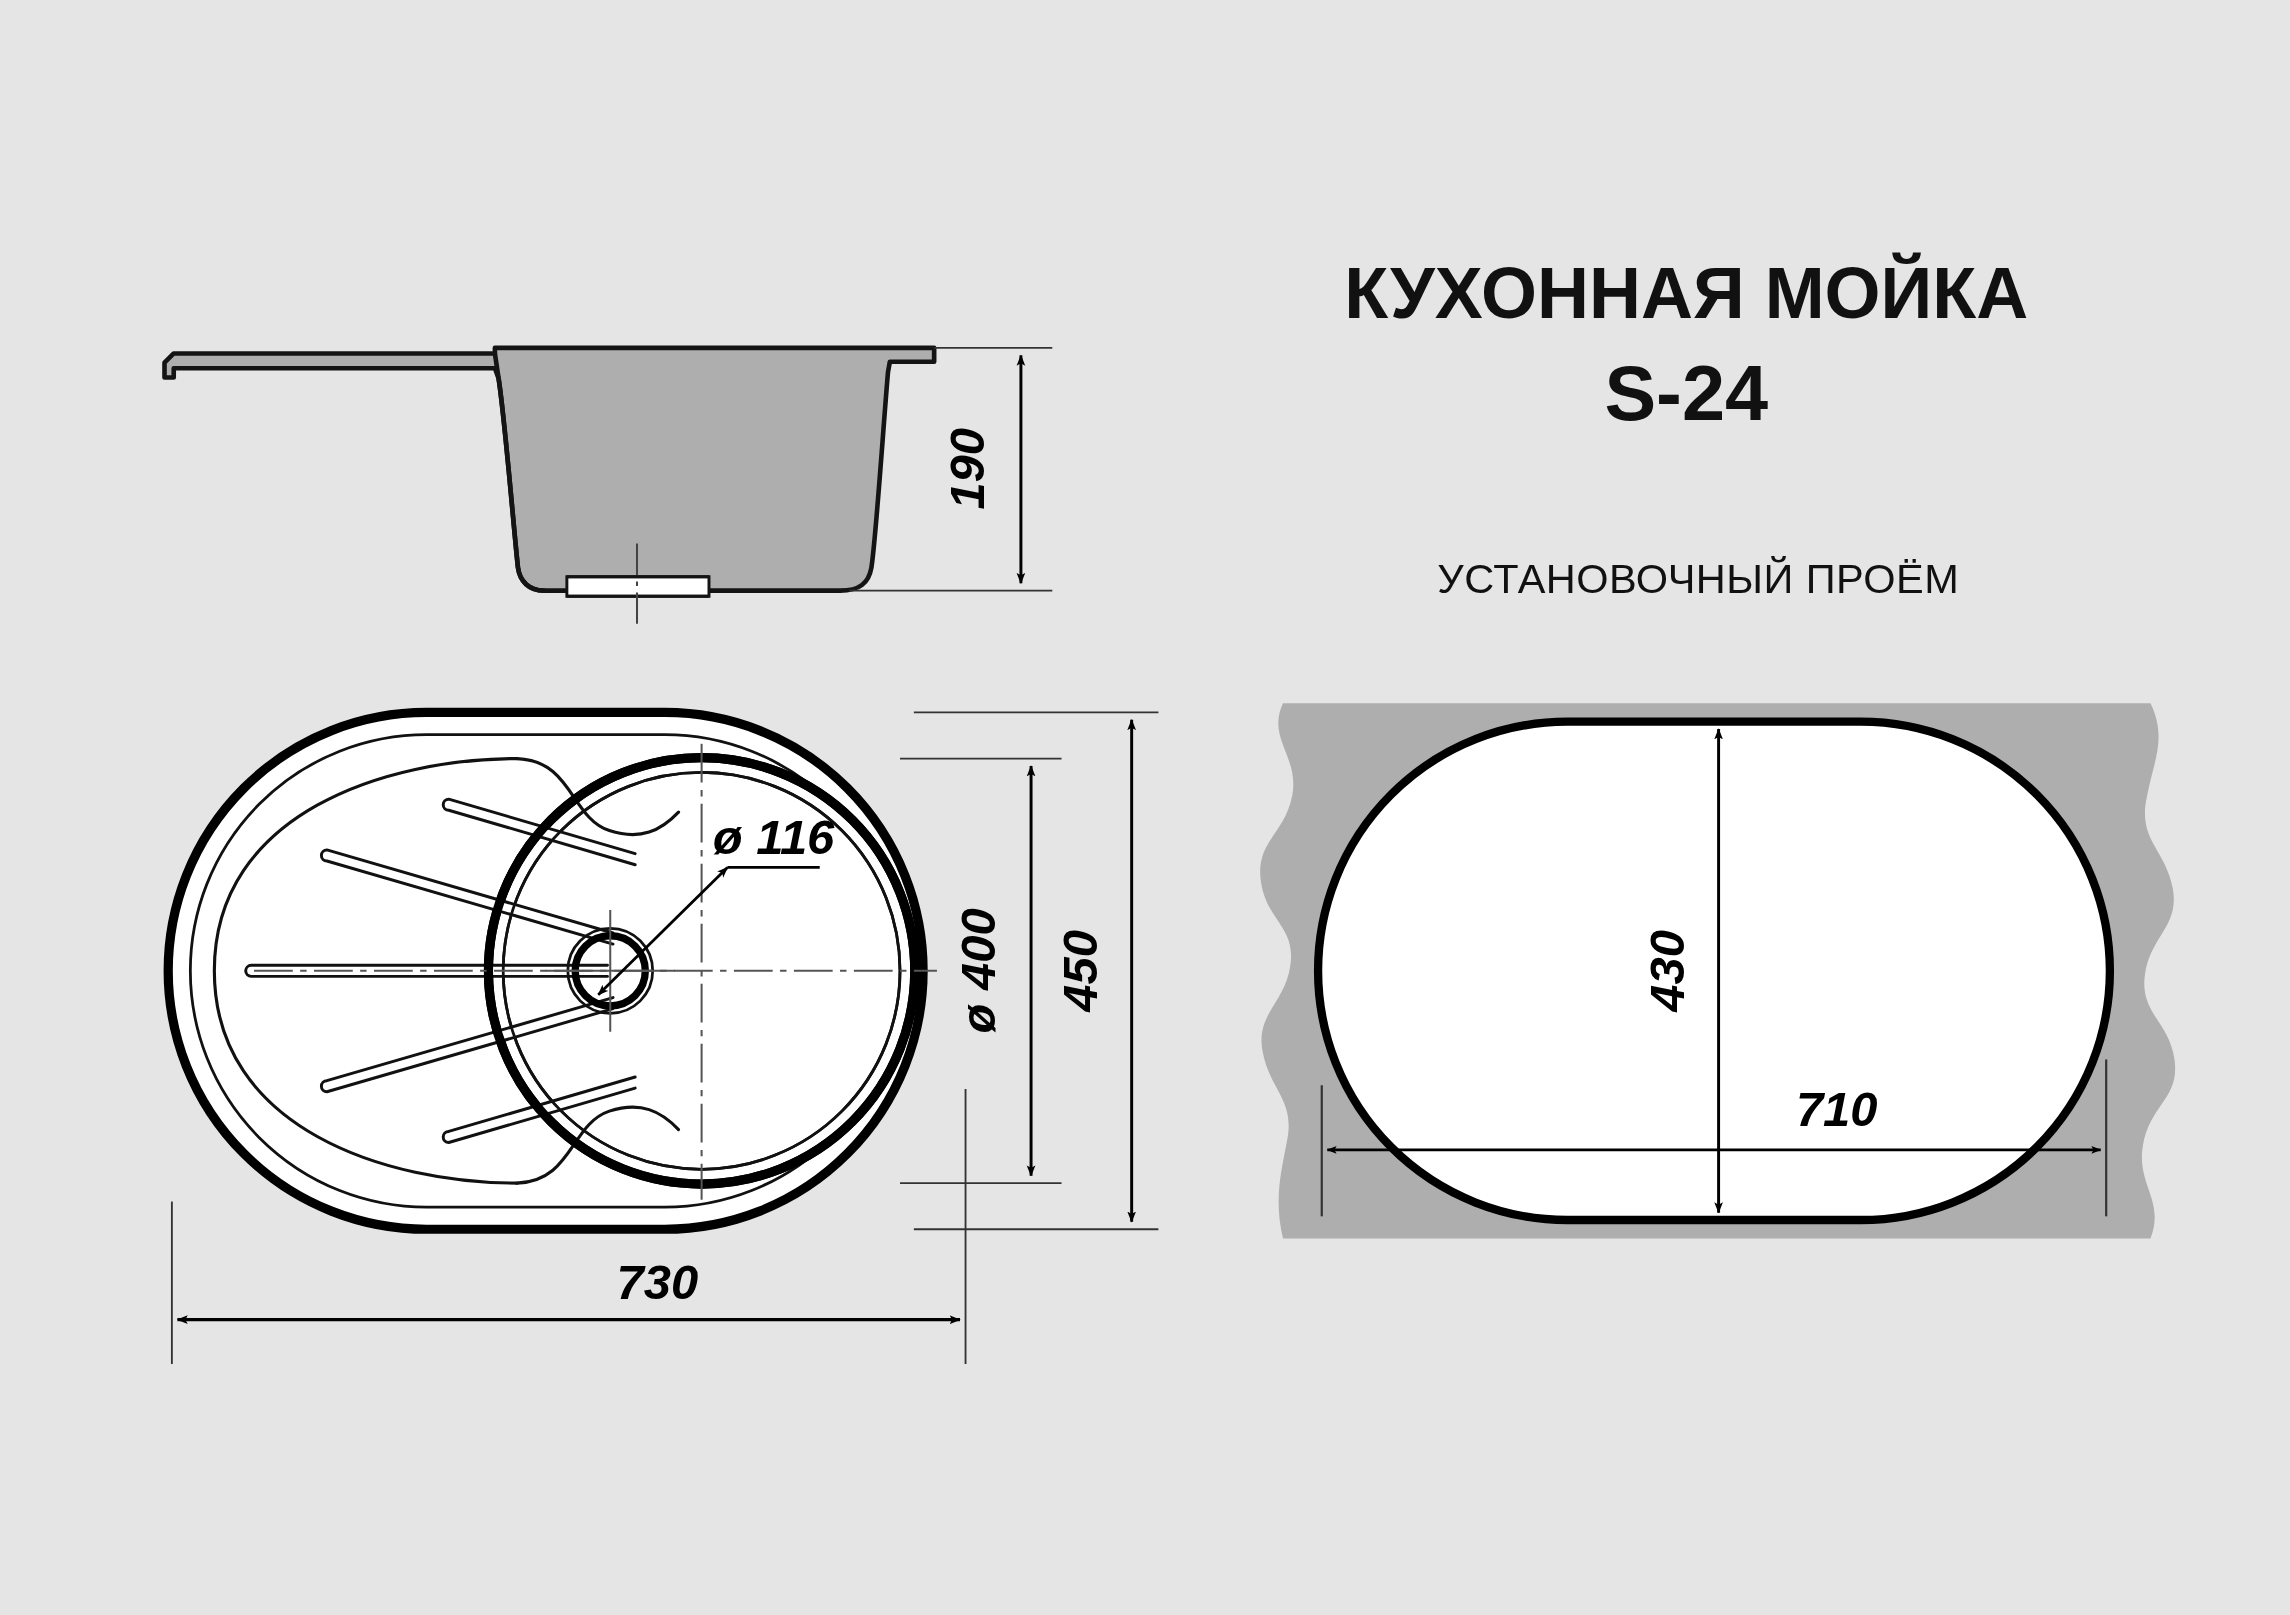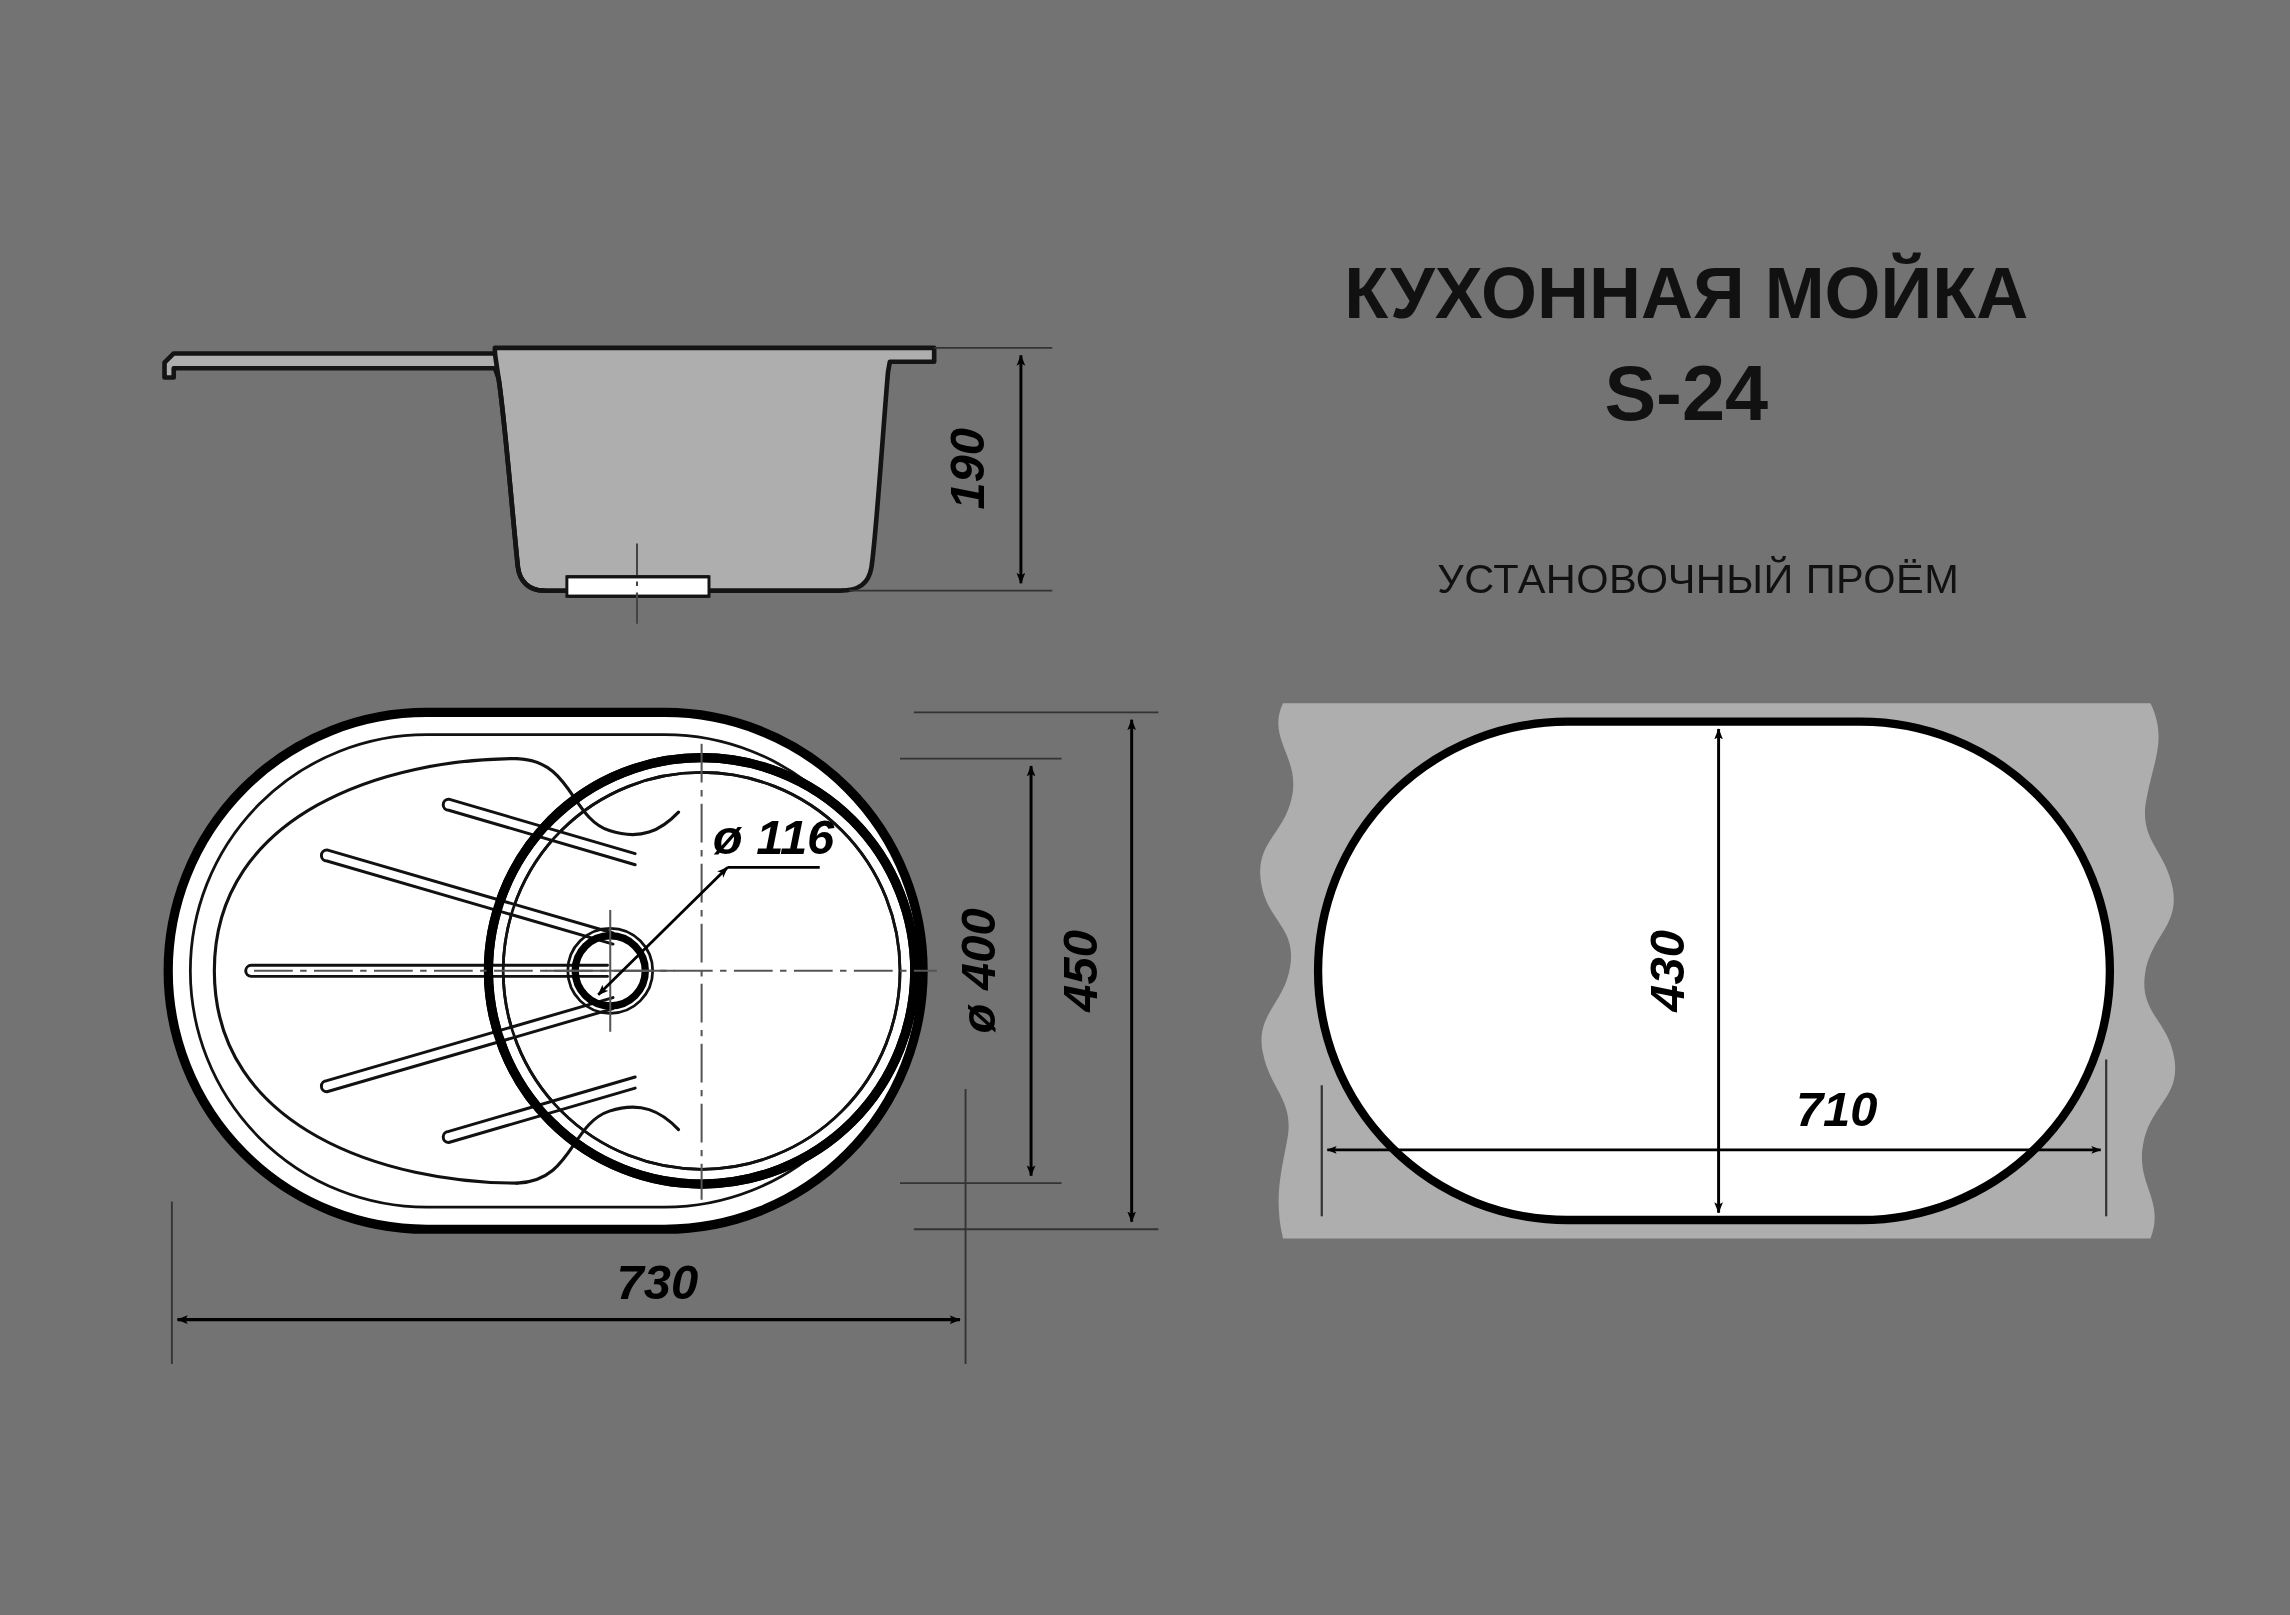--- a/index.html
+++ b/index.html
@@ -9,21 +9,21 @@
     background: #ffffff;
   }
   body {
     font-family: "Liberation Sans", sans-serif;
     color: #1a1a1a;
   }
   #sheet {
     position: relative;
     width: 2291px;
     height: 1615px;
-    background: #737373;
+    background: #e5e5e5;
     overflow: hidden;
   }
   #sheet svg {
     position: absolute;
     left: 0;
     top: 0;
     width: 2291px;
     height: 1615px;
     display: block;
   }

